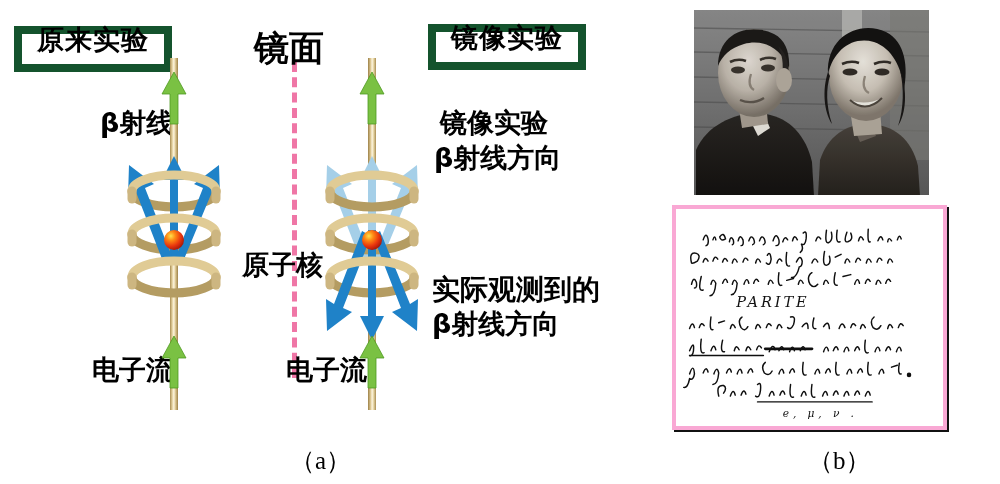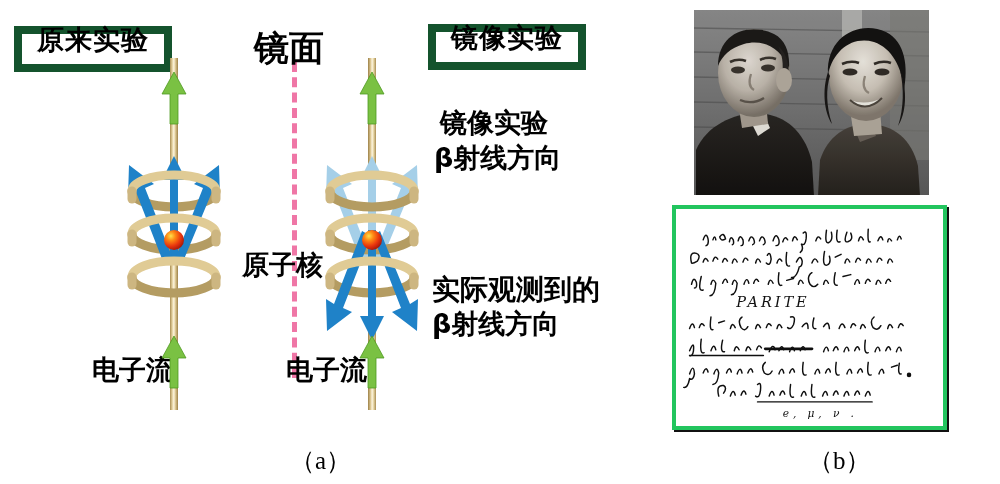--- a/index.html
+++ b/index.html
@@ -41,21 +41,21 @@
   }
 
   
   .photo{
     position:absolute;overflow:hidden;background:#6f6f6f;
   }
   .photo-inner{position:absolute;left:0;top:0;width:100%;height:100%;}
 
   .note{
     position:absolute;background:#d946ef;
-    border:4px solid #22c55e;box-sizing:border-box;
+    border:4px solid #f9a8d4;box-sizing:border-box;
     box-shadow:2px 2px 0 #111;
   }
   .note-inner{position:absolute;left:0;top:0;width:100%;height:100%;}
 </style>
 </head>
 <body>
 
 <div class="fig">
 
   <div class="mirror" style="left:292px;top:62px;height:316px;"></div>
@@ -63,20 +63,21 @@
   <div class="labelbox" style="left:14px;top:26px;width:158px;height:46px;">
     <span class="cn">原来实验</span>
   </div>
 
   <div class="labelbox" style="left:428px;top:24px;width:158px;height:46px;">
     <span class="cn">镜像实验</span>
   </div>
 
   <div class="abs cn" style="left:254px;top:29px;font-size:35px;">镜面</div>
 
+  <div class="abs cn" style="left:100px;top:108px;font-size:27px;">β射线</div>
 
   <div class="abs cn" style="left:242px;top:238px;font-size:27px;margin-top:12px;">原子核</div>
 
   <div class="abs cn" style="left:440px;top:108px;font-size:27px;">镜像实验</div>
   <div class="abs cn" style="left:434px;top:143px;font-size:27px;">β射线方向</div>
 
   <div class="abs cn" style="left:432px;top:274px;font-size:28px;">实际观测到的</div>
   <div class="abs cn" style="left:432px;top:309px;font-size:27px;">β射线方向</div>
 
   <div class="abs cn" style="left:92px;top:355px;font-size:27px;">电子流</div>

